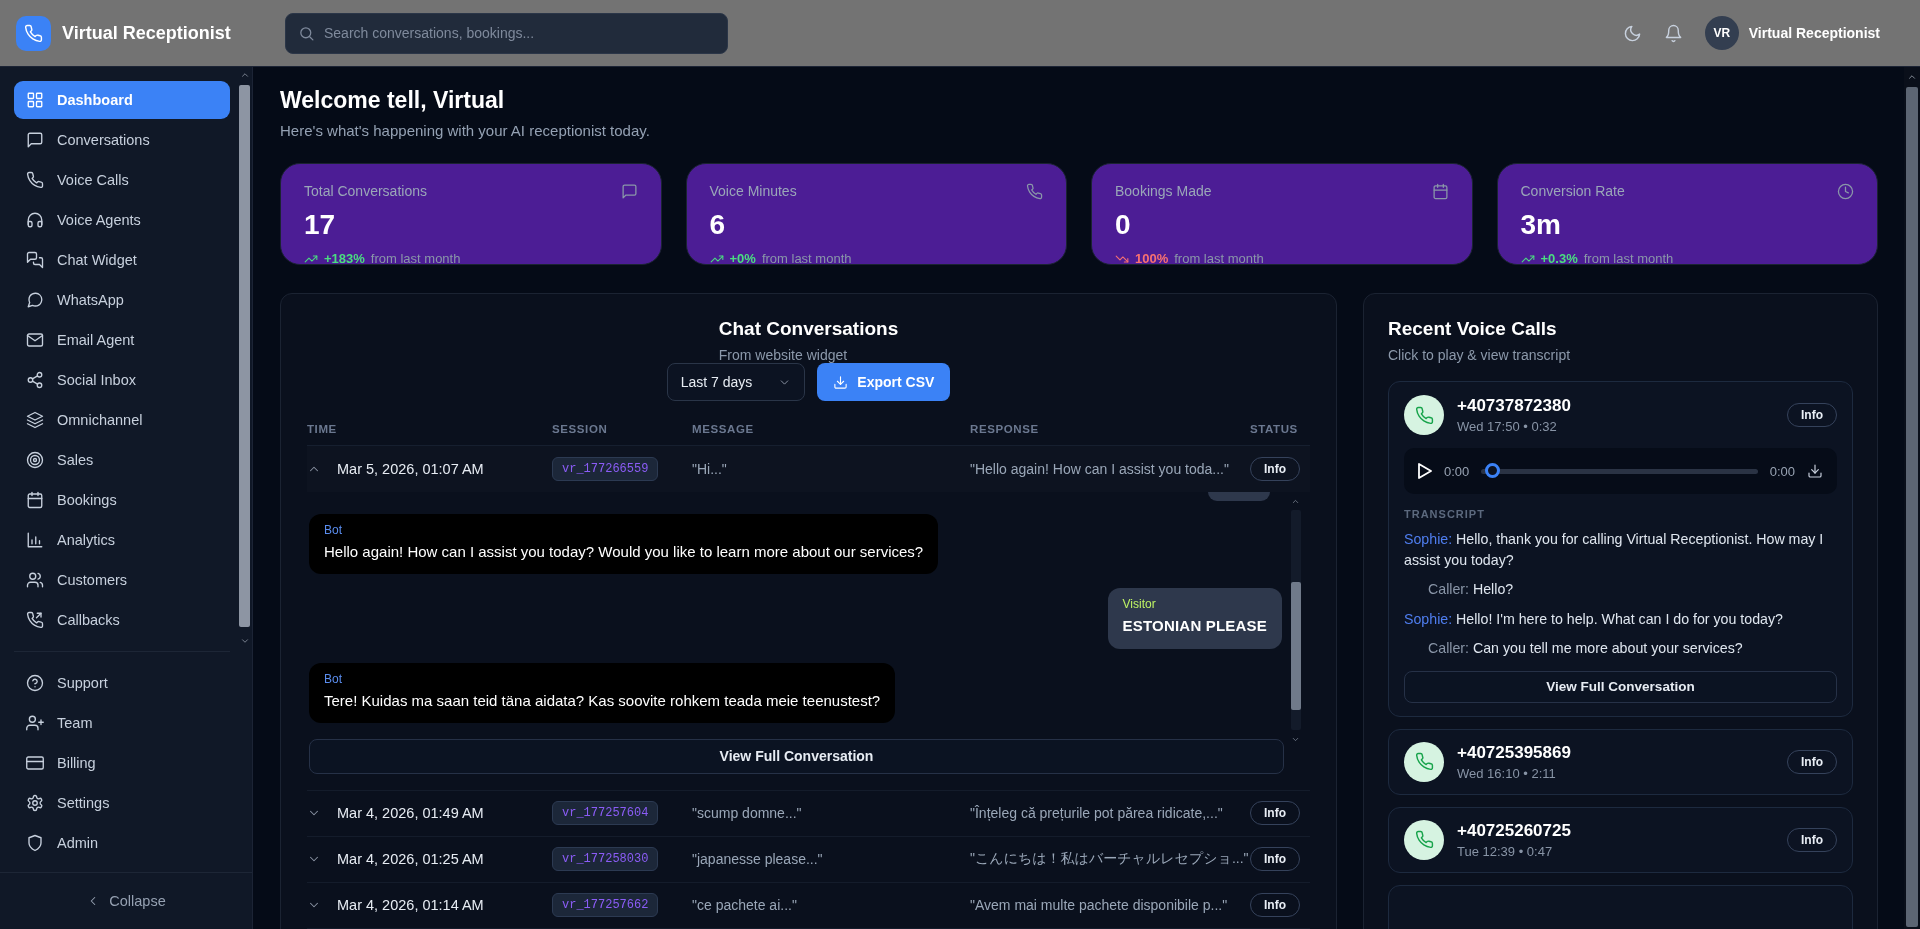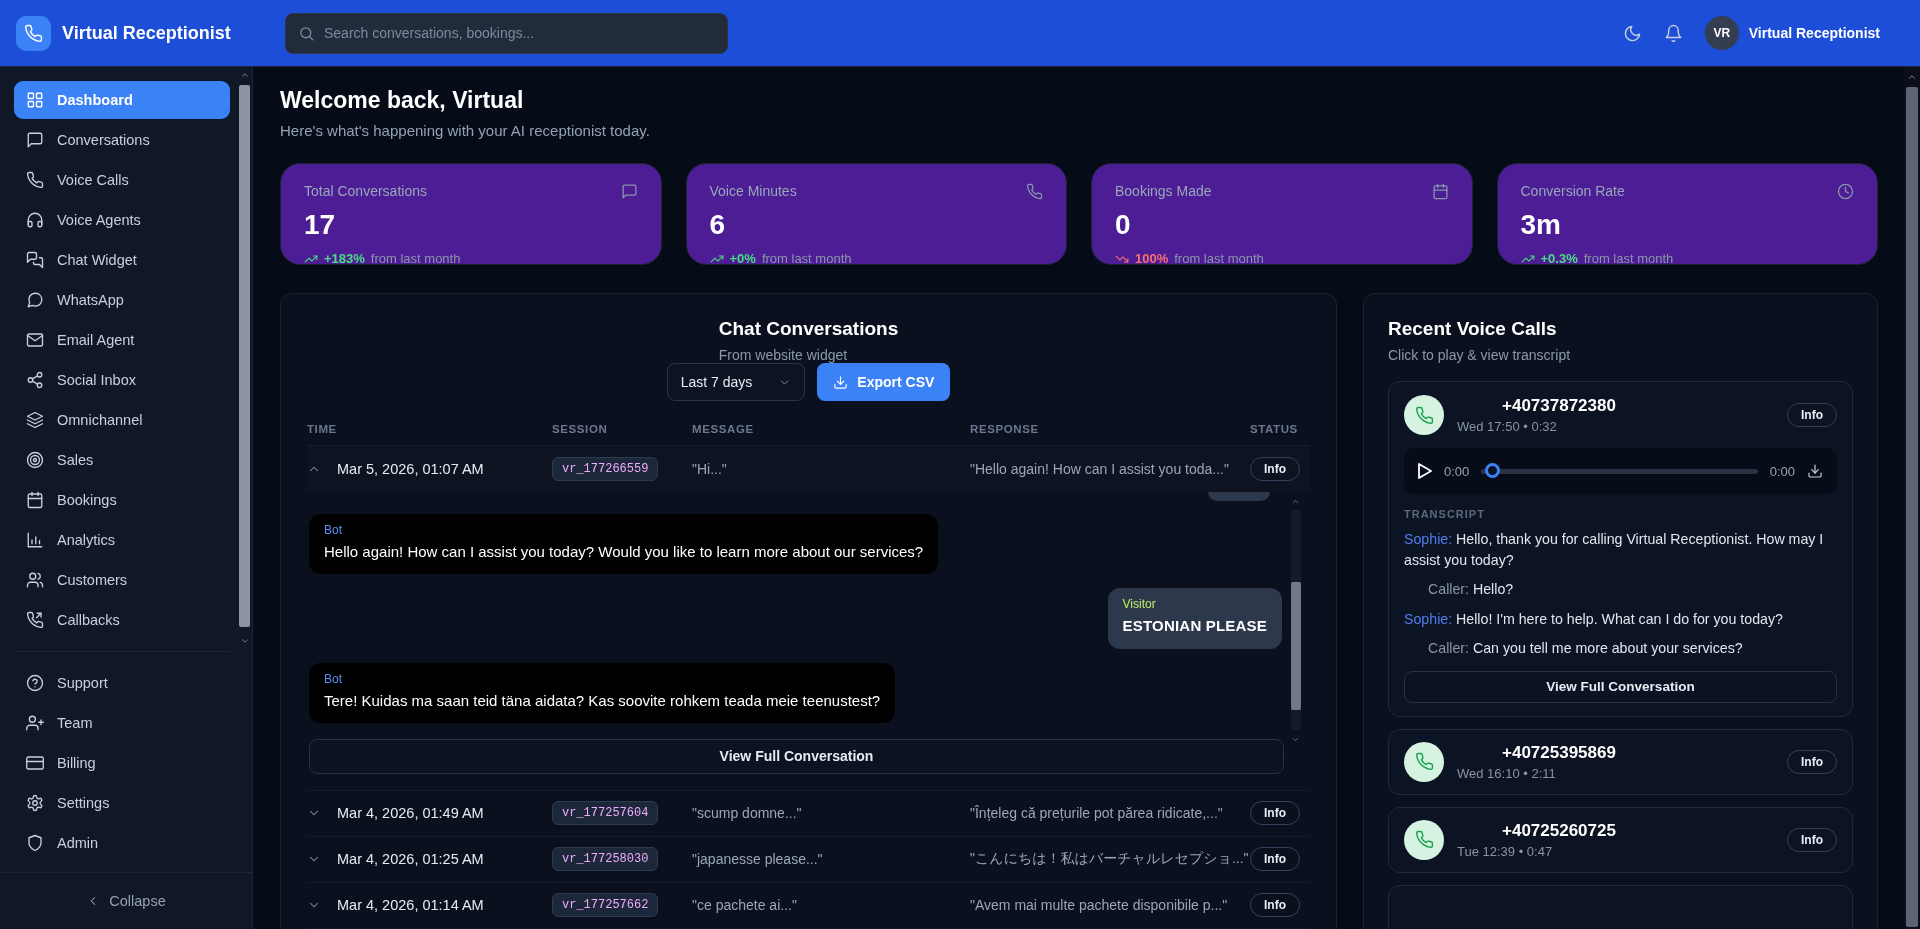--- a/index.html
+++ b/index.html
@@ -5,21 +5,21 @@
   * { margin:0; padding:0; box-sizing:border-box; }
   html,body { width:1920px; height:929px; overflow:hidden; }
   body {
     background:#050b17; color:#e7ecf3;
     font-family:"Liberation Sans", sans-serif; font-size:14px;
     position:relative;
   }
   svg.ico { display:block; stroke:currentColor; fill:none; stroke-width:1.8; stroke-linecap:round; stroke-linejoin:round; }
 
   
-  .header { position:absolute; top:0; left:0; right:0; height:67px; background:#1d4ed8;
+  .header { position:absolute; top:0; left:0; right:0; height:67px; background:#737373;
     border-bottom:1px solid #1c2435; display:flex; align-items:center; z-index:5; }
   .brand { width:253px; display:flex; align-items:center; gap:11px; padding-left:16px; flex:none; }
   .brand-logo { width:35px; height:35px; border-radius:10px; background:#3b82f6; color:#fff;
     display:flex; align-items:center; justify-content:center; flex:none; }
   .brand-name { font-size:18px; font-weight:bold; color:#fff; white-space:nowrap; }
   .search-wrap { margin-left:32px; width:443px; height:41px; background:#212b3b; border:1px solid #2b3648;
     border-radius:8px; display:flex; align-items:center; padding:0 12px; gap:9px; color:#7f8a9c; }
   .search-wrap input { flex:1; background:transparent; border:none; outline:none; color:#dfe6ef; font-size:14px;
     font-family:"Liberation Sans", sans-serif; }
   .search-wrap input::placeholder { color:#7f8a9c; }
@@ -86,21 +86,21 @@
 
   .crow { display:grid; grid-template-columns:30px 215px 140px 278px 280px 1fr; align-items:center; }
   .thead { margin-top:22px; padding-bottom:10px; border-bottom:1px solid #161f2f; color:#6b7890; font-size:11.5px;
     font-weight:bold; letter-spacing:0.6px; }
   .thead .c1 { grid-column:1 / 3; }
   .trow { height:46px; border-bottom:1px solid #141c2b; cursor:pointer; }
   .trow.open { background:rgba(255,255,255,0.015); border-bottom:none; }
   .chev-cell { color:#8a93a2; display:flex; }
   .t-time { font-size:14.5px; color:#e7ecf3; }
   .sess-badge { display:inline-block; background:#1c2739; border:1px solid #2c3a52; border-radius:6px;
-    font-family:"Liberation Mono", monospace; font-size:12px; color:#f0abfc; padding:4px 9px; }
+    font-family:"Liberation Mono", monospace; font-size:12px; color:#8b5cf6; padding:4px 9px; }
   .t-msg { font-size:14px; color:#9aa7b8; white-space:nowrap; overflow:hidden; }
   .info-badge { display:inline-block; border:1px solid #35425b; border-radius:999px; padding:4px 13px;
     font-size:12px; font-weight:bold; color:#e9eef5; background:transparent; cursor:pointer;
     font-family:"Liberation Sans", sans-serif; }
 
   .expanded { position:relative; padding:10px 26px 16px 2px; border-bottom:1px solid #141c2b; }
   .bubble-frag { position:absolute; top:0px; right:40px; width:62px; height:9px; background:#2e384c;
     border-radius:0 0 10px 10px; }
   .chat-msgs { display:flex; flex-direction:column; gap:14px; margin-top:12px; }
   .bubble { border-radius:12px; padding:9px 15px 12px; }
@@ -123,21 +123,21 @@
   .chat-scroll .arr.down { bottom:0; }
   .partial-row { height:46px; border-bottom:none; }
 
   
   .voice-panel { width:515px; background:#0a101d; border:1px solid #1b2332; border-radius:12px; padding:24px 24px; }
   .calls { margin-top:18px; display:flex; flex-direction:column; gap:12px; }
   .call-card { background:#0c1322; border:1px solid #1d2a3f; border-radius:12px; padding:13px 15px; cursor:pointer; }
   .call-head { display:flex; align-items:center; gap:13px; }
   .call-avatar { width:40px; height:40px; border-radius:50%; background:#d6f3e1; color:#16a34a;
     display:flex; align-items:center; justify-content:center; flex:none; }
-  .call-num { font-size:17px; font-weight:bold; color:#fff;margin-left:45px; }
+  .call-num { font-size:17px; font-weight:bold; color:#fff; }
   .call-meta { margin-top:3px; font-size:13px; color:#8894a6; }
   .call-head .info-badge { margin-left:auto; }
   .player { margin-top:13px; height:46px; background:#060c18; border-radius:10px; display:flex; align-items:center;
     padding:0 14px; gap:12px; }
   .play-btn { background:none; border:none; color:#fff; display:flex; cursor:pointer; }
   .p-time { font-size:13px; color:#98a3b3; }
   .slider { flex:1; position:relative; height:16px; cursor:pointer; }
   .slider .track { position:absolute; top:6px; left:0; right:0; height:5px; background:#2a3344; border-radius:3px; }
   .slider .thumb { position:absolute; top:0; left:4px; width:15px; height:15px; border-radius:50%;
     background:#0b1220; border:3px solid #3b82f6; }
@@ -402,21 +402,21 @@
     <span>
         <svg class="ico" width="14" height="14" viewBox="0 0 24 24">
           <polyline points="15 18 9 12 15 6"></polyline>
         </svg>
       </span>
     <span>Collapse</span>
   </div>
 </div>
 
 <div class="main">
-  <div class="welcome-title">Welcome back, Virtual</div>
+  <div class="welcome-title">Welcome tell, Virtual</div>
   <div class="welcome-sub">Here's what's happening with your AI receptionist today.</div>
 
   <div class="stats-row">
     <div class="stat-card">
       <div class="stat-top">
         <span class="stat-label">Total Conversations</span>
         <span class="stat-ico">
             <svg class="ico" width="17" height="17" viewBox="0 0 24 24">
               <path d="M21 15a2 2 0 0 1-2 2H7l-4 4V5a2 2 0 0 1 2-2h14a2 2 0 0 1 2 2z"></path>
             </svg>

